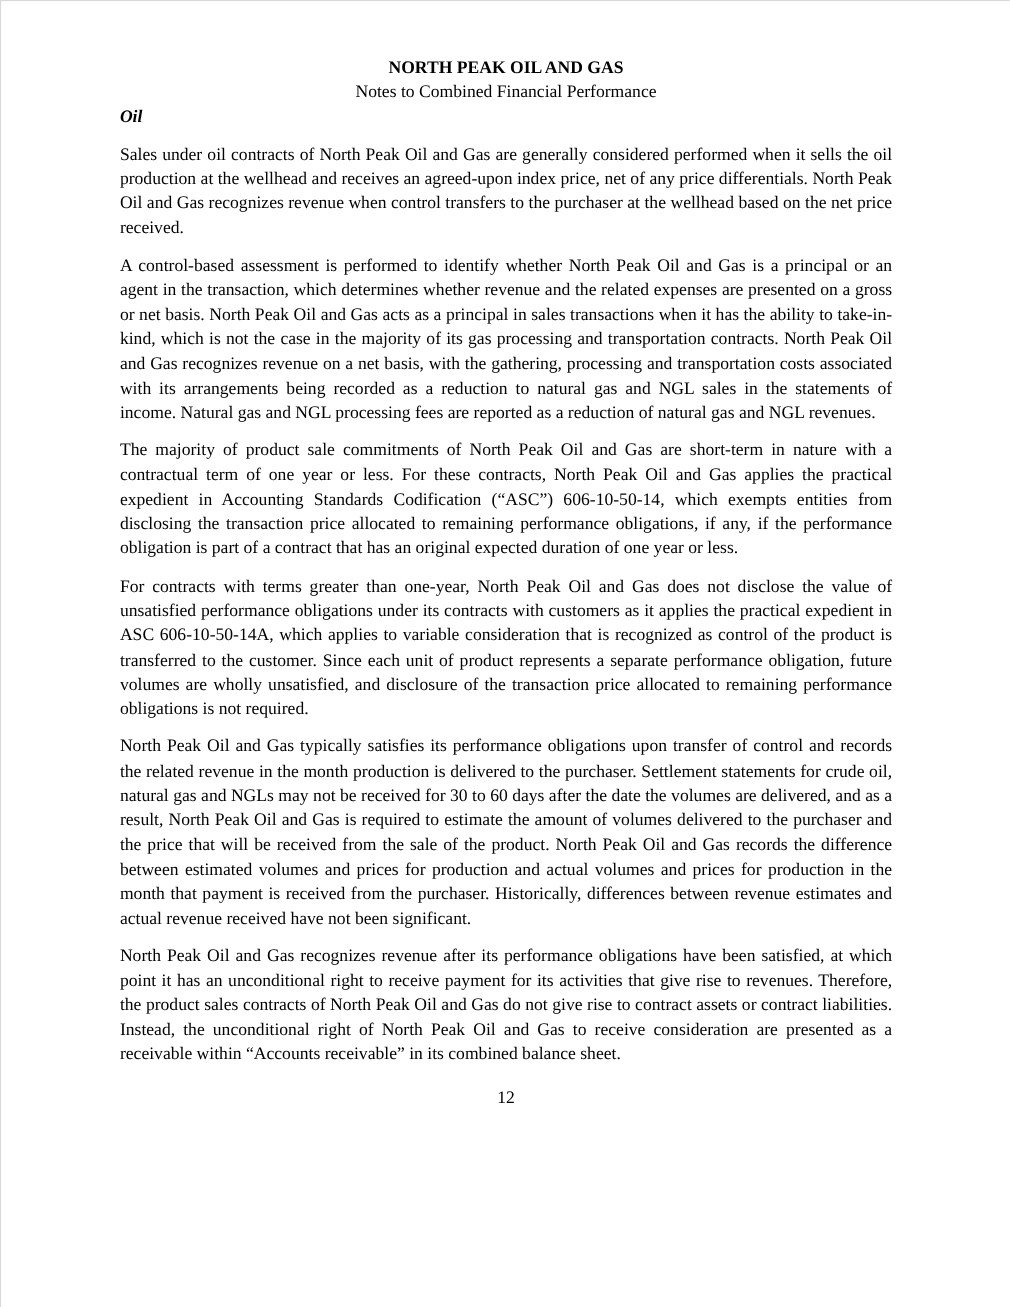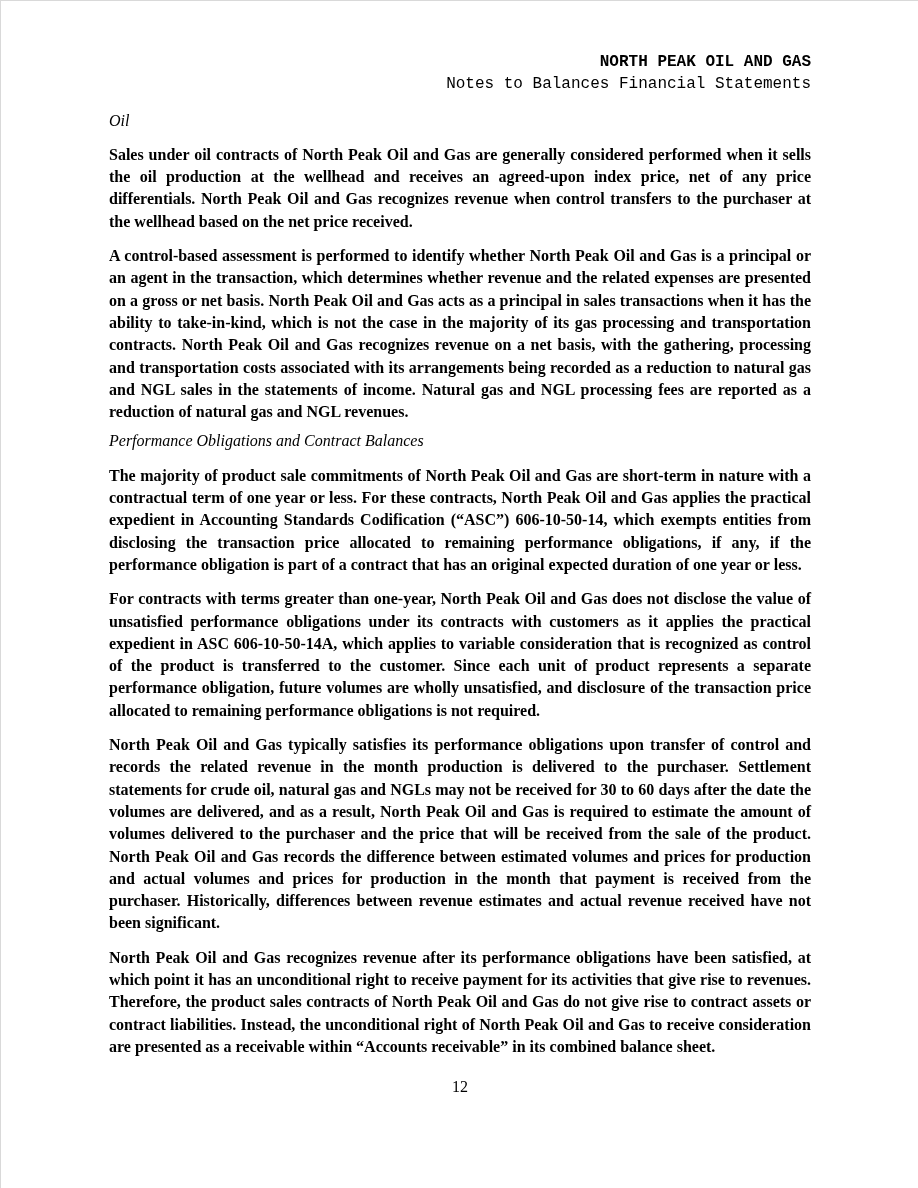--- a/index.html
+++ b/index.html
@@ -18,63 +18,59 @@
     border-left: 1px solid #d9d9d9;
     border-top: 1px solid #d9d9d9;
   }
   .page {
     box-sizing: border-box;
     width: 918px;
     height: 1188px;
     padding: 50px 108px 0 108px;
   }
   .doc-header {
-    text-align: right;
+    text-align: center;
     line-height: 22.3px;
-    margin-bottom: 14px;
-    font-family: Liberation Mono, monospace;
   }
   .doc-title {
     font-weight: bold;
   }
   .section-heading {
     font-style: italic;
-    font-weight: normal;
+    font-weight: bold;
     font-size: 16px;
     line-height: 22.3px;
     margin: 0 0 7px 0;
   }
   .body-para {
     text-align: justify;
     line-height: 22.3px;
     margin: 12px 0 7px 0;
-    font-weight: bold;
   }
   .page-number {
     text-align: center;
     line-height: 22.3px;
     margin-top: 18px;
   }
 </style>
 </head>
 <body>
 
 <div class="page">
 
   <div class="doc-header">
     <div class="doc-title">NORTH PEAK OIL AND GAS</div>
-    <div>Notes to Balances Financial Statements</div>
+    <div>Notes to Combined Financial Performance</div>
   </div>
 
   <h2 class="section-heading">Oil</h2>
   <p class="body-para">Sales under oil contracts of North Peak Oil and Gas are generally considered performed when it sells the oil production at the wellhead and receives an agreed-upon index price, net of any price differentials. North Peak Oil and Gas recognizes revenue when control transfers to the purchaser at the wellhead based on the net price received.</p>
 
   <p class="body-para">A control-based assessment is performed to identify whether North Peak Oil and Gas is a principal or an agent in the transaction, which determines whether revenue and the related expenses are presented on a gross or net basis. North Peak Oil and Gas acts as a principal in sales transactions when it has the ability to take-in-kind, which is not the case in the majority of its gas processing and transportation contracts. North Peak Oil and Gas recognizes revenue on a net basis, with the gathering, processing and transportation costs associated with its arrangements being recorded as a reduction to natural gas and NGL sales in the statements of income. Natural gas and NGL processing fees are reported as a reduction of natural gas and NGL revenues.</p>
 
-  <h2 class="section-heading">Performance Obligations and Contract Balances</h2>
   <p class="body-para">The majority of product sale commitments of North Peak Oil and Gas are short-term in nature with a contractual term of one year or less. For these contracts, North Peak Oil and Gas applies the practical expedient in Accounting Standards Codification (“ASC”) 606-10-50-14, which exempts entities from disclosing the transaction price allocated to remaining performance obligations, if any, if the performance obligation is part of a contract that has an original expected duration of one year or less.</p>
   <p class="body-para">For contracts with terms greater than one-year, North Peak Oil and Gas does not disclose the value of unsatisfied performance obligations under its contracts with customers as it applies the practical expedient in ASC 606-10-50-14A, which applies to variable consideration that is recognized as control of the product is transferred to the customer. Since each unit of product represents a separate performance obligation, future volumes are wholly unsatisfied, and disclosure of the transaction price allocated to remaining performance obligations is not required.</p>
   <p class="body-para">North Peak Oil and Gas typically satisfies its performance obligations upon transfer of control and records the related revenue in the month production is delivered to the purchaser. Settlement statements for crude oil, natural gas and NGLs may not be received for 30 to 60 days after the date the volumes are delivered, and as a result, North Peak Oil and Gas is required to estimate the amount of volumes delivered to the purchaser and the price that will be received from the sale of the product. North Peak Oil and Gas records the difference between estimated volumes and prices for production and actual volumes and prices for production in the month that payment is received from the purchaser. Historically, differences between revenue estimates and actual revenue received have not been significant.</p>
 
   <p class="body-para">North Peak Oil and Gas recognizes revenue after its performance obligations have been satisfied, at which point it has an unconditional right to receive payment for its activities that give rise to revenues. Therefore, the product sales contracts of North Peak Oil and Gas do not give rise to contract assets or contract liabilities. Instead, the unconditional right of North Peak Oil and Gas to receive consideration are presented as a receivable within “Accounts receivable” in its combined balance sheet.</p>
 
   <div class="page-number">12</div>
 
 </div>
 

